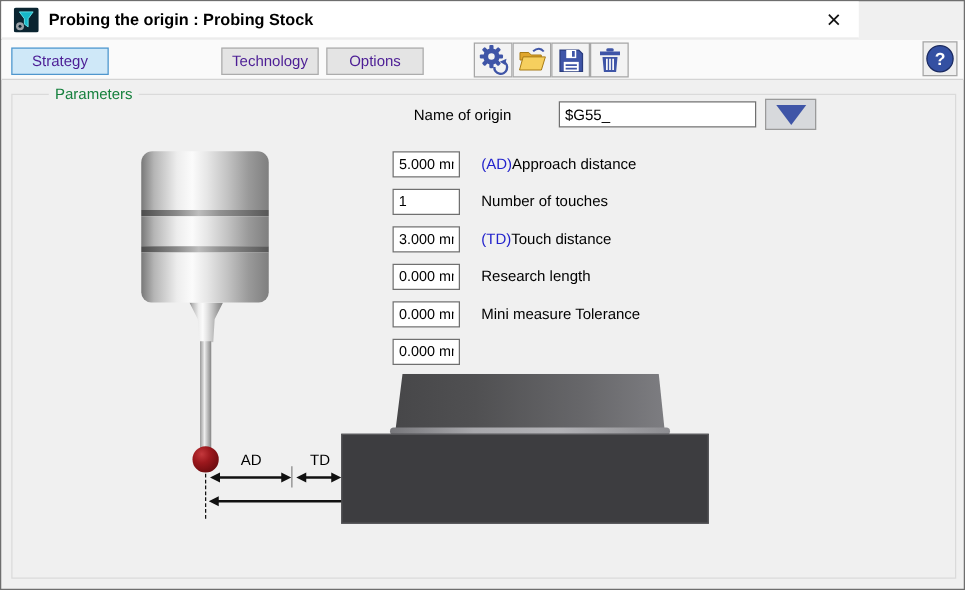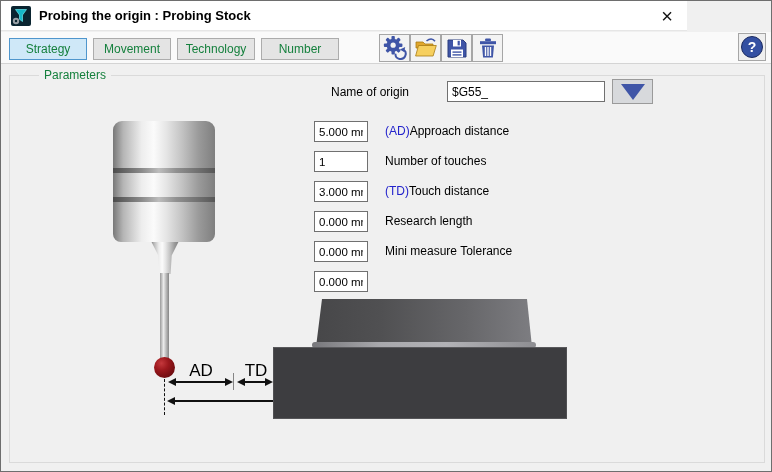--- a/index.html
+++ b/index.html
@@ -9,21 +9,21 @@
     border:1px solid #6e6e6e; background:#f0f0f0; overflow:hidden;
   }
   
   #titlebar { position:absolute; left:0; top:0; width:686px; height:30px; background:#ffffff; border-bottom:1px solid #e6e6e6; }
   #app-icon { position:absolute; left:10px; top:5px; width:20px; height:20px; }
   #title { position:absolute; left:38px; top:0; height:30px; line-height:30px; font-size:13px; font-weight:600; color:#000; }
   #close-btn { position:absolute; right:8px; top:2px; width:24px; height:26px; text-align:center; line-height:26px; font-size:20px; color:#111; cursor:pointer; }
   
   #strip { position:absolute; left:0; top:31px; width:770px; height:32px; background:#fafafa; border-bottom:1px solid #d4d4d4; }
   .tab { position:absolute; top:6px; width:78px; height:22px; font-size:12px; text-align:center; line-height:20px;
-         background:#e4e4e4; border:1px solid #acacac; color:#15803d; cursor:pointer; }
+         background:#e4e4e4; border:1px solid #acacac; color:#4c1d95; cursor:pointer; }
   .tab.active { background:#cfe8f8; border:1px solid #4f96cd; }
   .tbtn { position:absolute; top:2px; width:31px; height:28px; background:#f3f3f3; border:1px solid #a6a6a6;
           display:flex; align-items:center; justify-content:center; cursor:pointer; }
   #help-btn { position:absolute; right:5px; top:1px; width:28px; height:28px; background:#efefef; border:1px solid #a6a6a6;
           display:flex; align-items:center; justify-content:center; cursor:pointer; }
   #help-circle { width:22px; height:22px; border-radius:50%; background:#3450a2; border:1px solid #1b2a60;
           color:#fff; font-weight:bold; font-size:14px; text-align:center; line-height:20px; }
   
   #groupbox { position:absolute; left:8px; top:74px; width:756px; height:388px; border:1px solid #dadada; }
   #group-label { position:absolute; left:38px; top:67px; padding:0 5px; background:#f0f0f0; font-size:12px; color:#15803d; }
@@ -55,21 +55,21 @@
                   background:linear-gradient(90deg,#9a9a9a,#ececec 40%,#c5c5c5 62%,#858585); }
   #probe-ball   { position:absolute; left:153px; top:356px; width:21px; height:21px; border-radius:50%;
                   background:radial-gradient(circle at 35% 30%, #c4383c 0%, #9c181d 35%, #7a0f13 65%, #550a0d 100%); }
   
   .dim-line { position:absolute; height:2px; background:#111; }
   .ah { position:absolute; width:0; height:0; border-top:4px solid transparent; border-bottom:4px solid transparent; }
   .ah.l { border-right:8px solid #111; }
   .ah.r { border-left:8px solid #111; }
   #dash-line { position:absolute; left:163px; top:378px; height:36px; width:0; border-left:1px dashed #111; }
   #tick { position:absolute; left:232px; top:372px; width:1px; height:17px; background:#858585; }
-  .dim-label { position:absolute; top:360px; width:30px; text-align:center; font-size:17px; color:#000; }
+  .dim-label { position:absolute; top:360px; width:30px; text-align:center; font-size:12px; color:#000; }
   
   #stock-boss { position:absolute; left:315px; top:298px; width:216px; height:48px;
                 clip-path:polygon(6px 0,calc(100% - 5px) 0,100% 100%,0 100%);
                 background:linear-gradient(90deg,#474749 0%,#505052 30%,#67676a 70%,#7d7d81 100%); }
   #stock-fillet { position:absolute; left:311px; top:341px; width:224px; height:6px; border-radius:3px;
                 background:linear-gradient(90deg,#77777b,#a8a8ac 30%,#b2b2b6 60%,#8e8e92); }
   #stock-base { position:absolute; left:272px; top:346px; width:294px; height:72px; background:#3d3d40;
                 border-top:1px solid #59595c; border-left:1px solid #505053; border-right:1px solid #505053; border-bottom:1px solid #565659; }
 </style>
 </head>
@@ -83,23 +83,22 @@
       <path d="M4.5 3.5 h11 l-4 5.5 v6.5 l-3 -2.2 v-4.3 z" fill="#16b8c8" stroke="#6fe8ef" stroke-width="0.7"></path>
       <circle cx="5" cy="15" r="3.2" fill="#9aa0a6"></circle>
       <circle cx="5" cy="15" r="1.2" fill="#0a2430"></circle>
     </svg>
     <span id="title">Probing the origin : Probing Stock</span>
     <span id="close-btn">×</span>
   </div>
 
   <div id="strip">
     <div class="tab active" style="left:8px">Strategy</div>
-    <div class="tab" style="left:92px">Movement</div>
     <div class="tab" style="left:176px">Technology</div>
-    <div class="tab" style="left:260px">Number</div>
+    <div class="tab" style="left:260px">Options</div>
 
     <div class="tbtn" style="left:378px">
       <svg width="28" height="26" viewBox="0 0 30 28">
         <g fill="#3f55a7">
           <g transform="translate(13,11)">
             <g>
               <rect x="-1.8" y="-10" width="3.6" height="4.5" rx="1"></rect>
               <rect x="-1.8" y="-10" width="3.6" height="4.5" rx="1" transform="rotate(45)"></rect>
               <rect x="-1.8" y="-10" width="3.6" height="4.5" rx="1" transform="rotate(90)"></rect>
               <rect x="-1.8" y="-10" width="3.6" height="4.5" rx="1" transform="rotate(135)"></rect>

